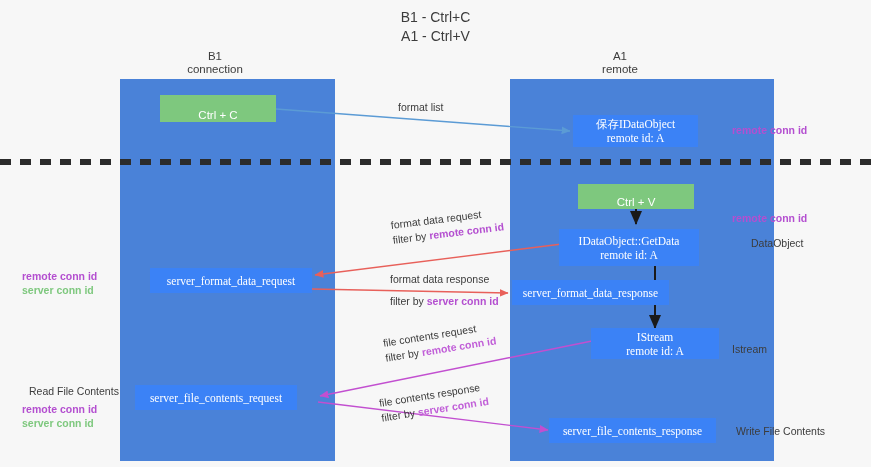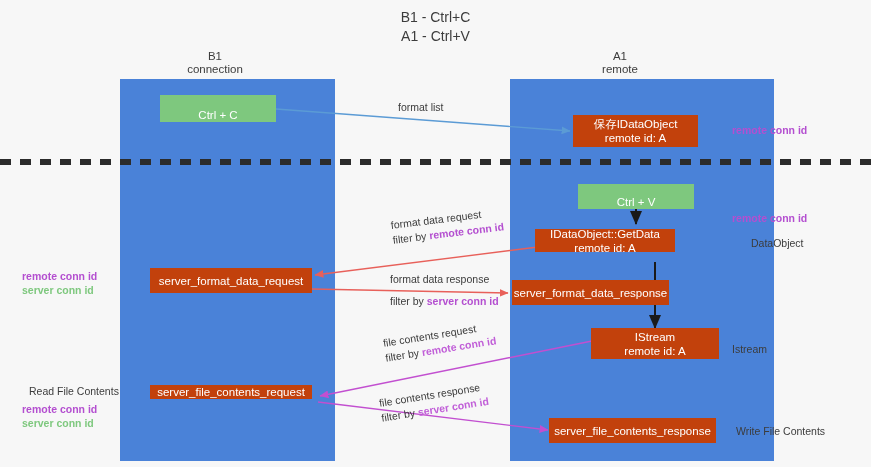--- a/index.html
+++ b/index.html
@@ -58,21 +58,22 @@
     font-size: 11.5px;
     line-height: 14px;
     box-sizing: border-box;
     z-index: 3;
   }
   .node.green {
     background: #7ec87e;
     justify-content: flex-end;
   }
   .node.orange {
-    background: #c2410c;
+    background: #3b82f6;
+    font-family: Liberation Serif, serif;
   }
   .edge-label {
     position: absolute;
     font-size: 10.5px;
     color: #3c3c3c;
     line-height: 15px;
     white-space: nowrap;
     z-index: 4;
   }
   .edge-label .hl-purple { color: #b44fd0; font-weight: bold; }
@@ -148,39 +149,39 @@
 
   <div class="node orange" style="left:573px; top:115px; width:125px; height:32px;">
     <span>保存IDataObject</span>
     <span>remote id: A</span>
   </div>
 
   <div class="node green" style="left:578px; top:184px; width:116px; height:25px;">
     <span>Ctrl + V</span>
   </div>
 
-  <div class="node orange" style="left:535px; top:229px; width:140px; height:23px;">
+  <div class="node orange" style="left:559px; top:229px; width:140px; height:37px;">
     <span>IDataObject::GetData</span>
     <span>remote id: A</span>
   </div>
 
   <div class="node orange" style="left:150px; top:268px; width:162px; height:25px;">
     <span>server_format_data_request</span>
   </div>
 
   <div class="node orange" style="left:512px; top:280px; width:157px; height:25px;">
     <span>server_format_data_response</span>
   </div>
 
   <div class="node orange" style="left:591px; top:328px; width:128px; height:31px;">
     <span>IStream</span>
     <span>remote id: A</span>
   </div>
 
-  <div class="node orange" style="left:150px; top:385px; width:162px; height:14px;">
+  <div class="node orange" style="left:135px; top:385px; width:162px; height:25px;">
     <span>server_file_contents_request</span>
   </div>
 
   <div class="node orange" style="left:549px; top:418px; width:167px; height:25px;">
     <span>server_file_contents_response</span>
   </div>
 
   <div class="edge-label" style="left:398px; top:100px;">format list</div>
 
   <div class="edge-label tilted" style="left:390px; top:218px; transform: rotate(-7deg);">

